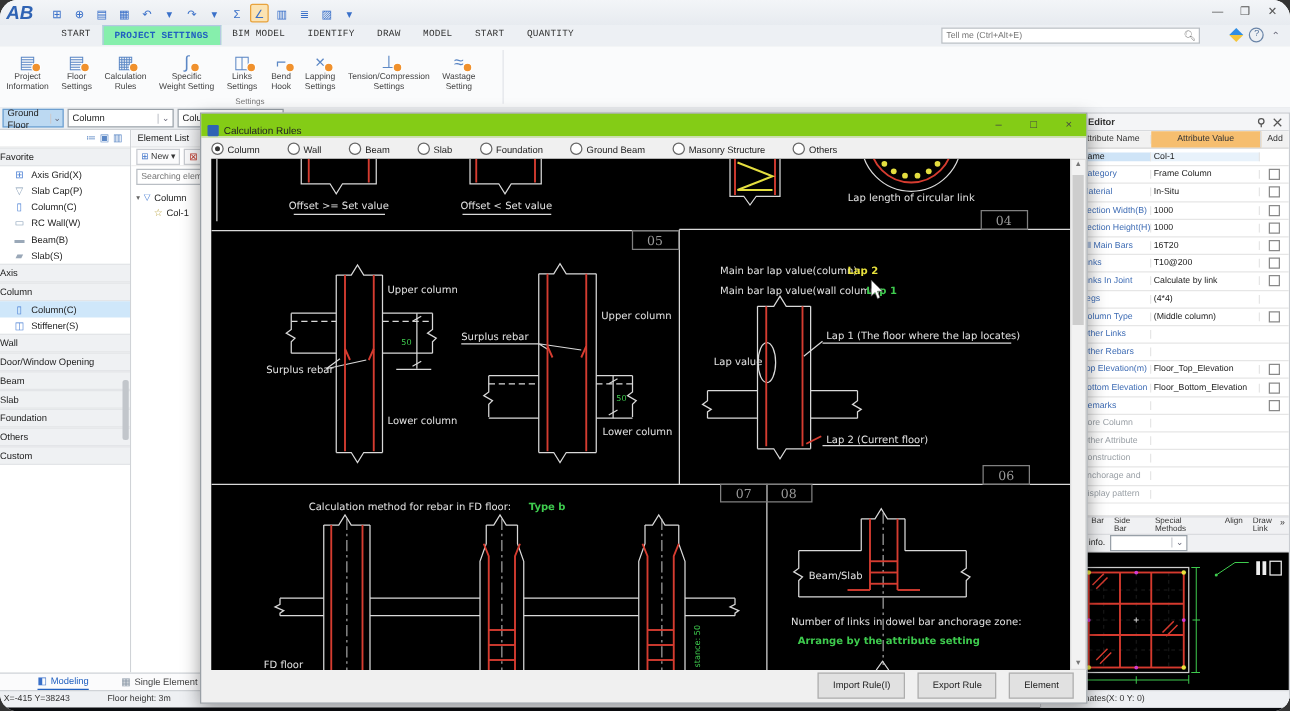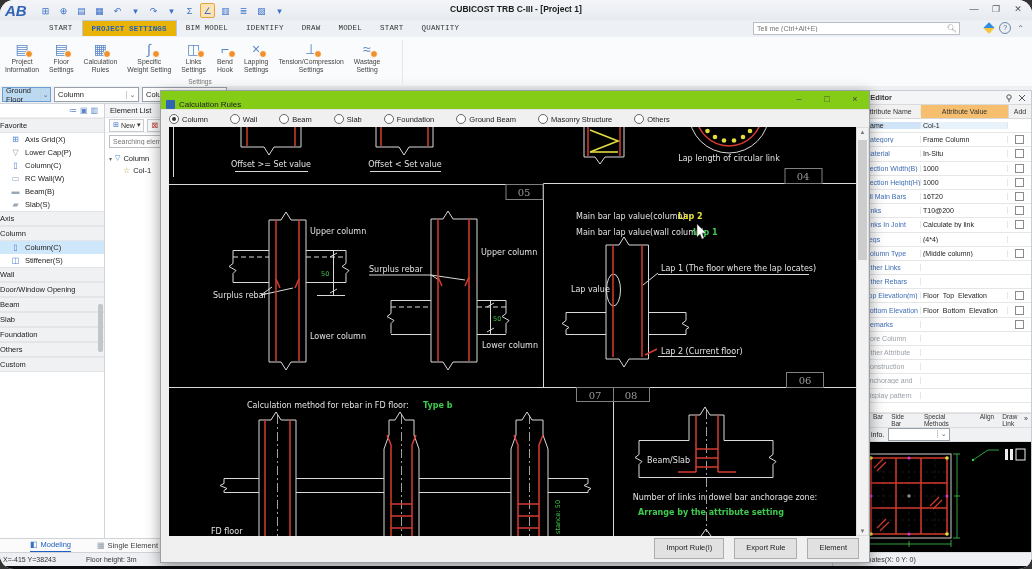--- a/index.html
+++ b/index.html
@@ -11,21 +11,21 @@
   .qa{left:38px;top:3px;display:flex;gap:3px;align-items:center;}
   .qi{width:13px;height:13px;display:flex;align-items:center;justify-content:center;color:#3a70c9;font-size:9px;border:1px solid transparent;border-radius:2px;}
   .qi.on{background:#fbe3b3;border-color:#e8a23c;}
   .wtitle{left:0;right:0;top:4px;text-align:center;font-weight:bold;font-size:8.5px;color:#1b1b1b;}
   .wctl{right:4px;top:2px;display:flex;gap:2px;}
   .wbtn{width:20px;height:14px;text-align:center;line-height:14px;color:#555;font-size:9px;}
   
   .tabrow{top:20px;left:0;right:0;height:17px;background:#edf0f4;border-bottom:1px solid #d7dbe0;}
   .tabs{left:40px;top:0;display:flex;height:16px;font-family:Liberation Mono, monospace;}
   .mtab{padding:0 9px;line-height:16px;font-size:7.5px;color:#333;letter-spacing:.2px;}
-  .mtab.on{background:#eab308;border:1px solid #b5c8e2;border-bottom:none;color:#2160c0;font-weight:bold;}
+  .mtab.on{background:#86efac;border:1px solid #b5c8e2;border-bottom:none;color:#2160c0;font-weight:bold;}
   .tellme{right:72px;top:2px;width:205px;height:11px;border:1px solid #b9bec4;background:#fff;display:flex;align-items:center;}
   .tellme input{flex:1;border:none;outline:none;font-size:7px;color:#888;padding:0 3px;background:transparent;font-family:"Liberation Sans",sans-serif;}
   .tmico{color:#777;font-size:8px;padding-right:2px;}
   .tr-icons{right:8px;top:2px;display:flex;gap:6px;align-items:center;}
   .diamond{width:8px;height:8px;background:linear-gradient(135deg,#2f8de4 50%,#f4c53c 50%);transform:rotate(45deg);}
   .helpico{width:10px;height:10px;border-radius:50%;border:1px solid #6a85a8;color:#4a6a94;font-size:7px;text-align:center;line-height:10px;}
   .chev{color:#667;font-size:8px;}
   
   .ribbon{top:37px;left:0;right:0;height:49px;background:#fafbfc;border-bottom:1px solid #d5d9de;}
   .rbtns{display:flex;height:42px;align-items:flex-start;}
@@ -142,21 +142,20 @@
         <span class="qi">▾</span>
         <span class="qi">↷</span>
         <span class="qi">▾</span>
         <span class="qi">Σ</span>
         <span class="qi on">∠</span>
         <span class="qi">▥</span>
         <span class="qi">≣</span>
         <span class="qi">▨</span>
         <span class="qi">▾</span>
       </div>
-    <div class="abs wtitle">CUBICOST TRB C-III - [Project 1]</div>
     <div class="abs wctl">
 
     <span class="wbtn">—</span>
         <span class="wbtn">❐</span>
         <span class="wbtn">✕</span>
       </div>
   </div>
 
   <div class="abs tabrow">
     <div class="abs tabs">
@@ -270,21 +269,21 @@
           <span>Favorite</span>
         </div>
 
         <div class="nrow item">
           <span class="nico" style="color: rgb(74, 127, 212);">⊞</span>
           <span>Axis Grid(X)</span>
         </div>
 
         <div class="nrow item">
           <span class="nico" style="color: rgb(138, 160, 184);">▽</span>
-          <span>Lower Cap(P)</span>
+          <span>Slab Cap(P)</span>
         </div>
 
         <div class="nrow item">
           <span class="nico" style="color: rgb(74, 127, 212);">▯</span>
           <span>Column(C)</span>
         </div>
 
         <div class="nrow item">
           <span class="nico" style="color: rgb(138, 160, 184);">▭</span>
           <span>RC Wall(W)</span>

